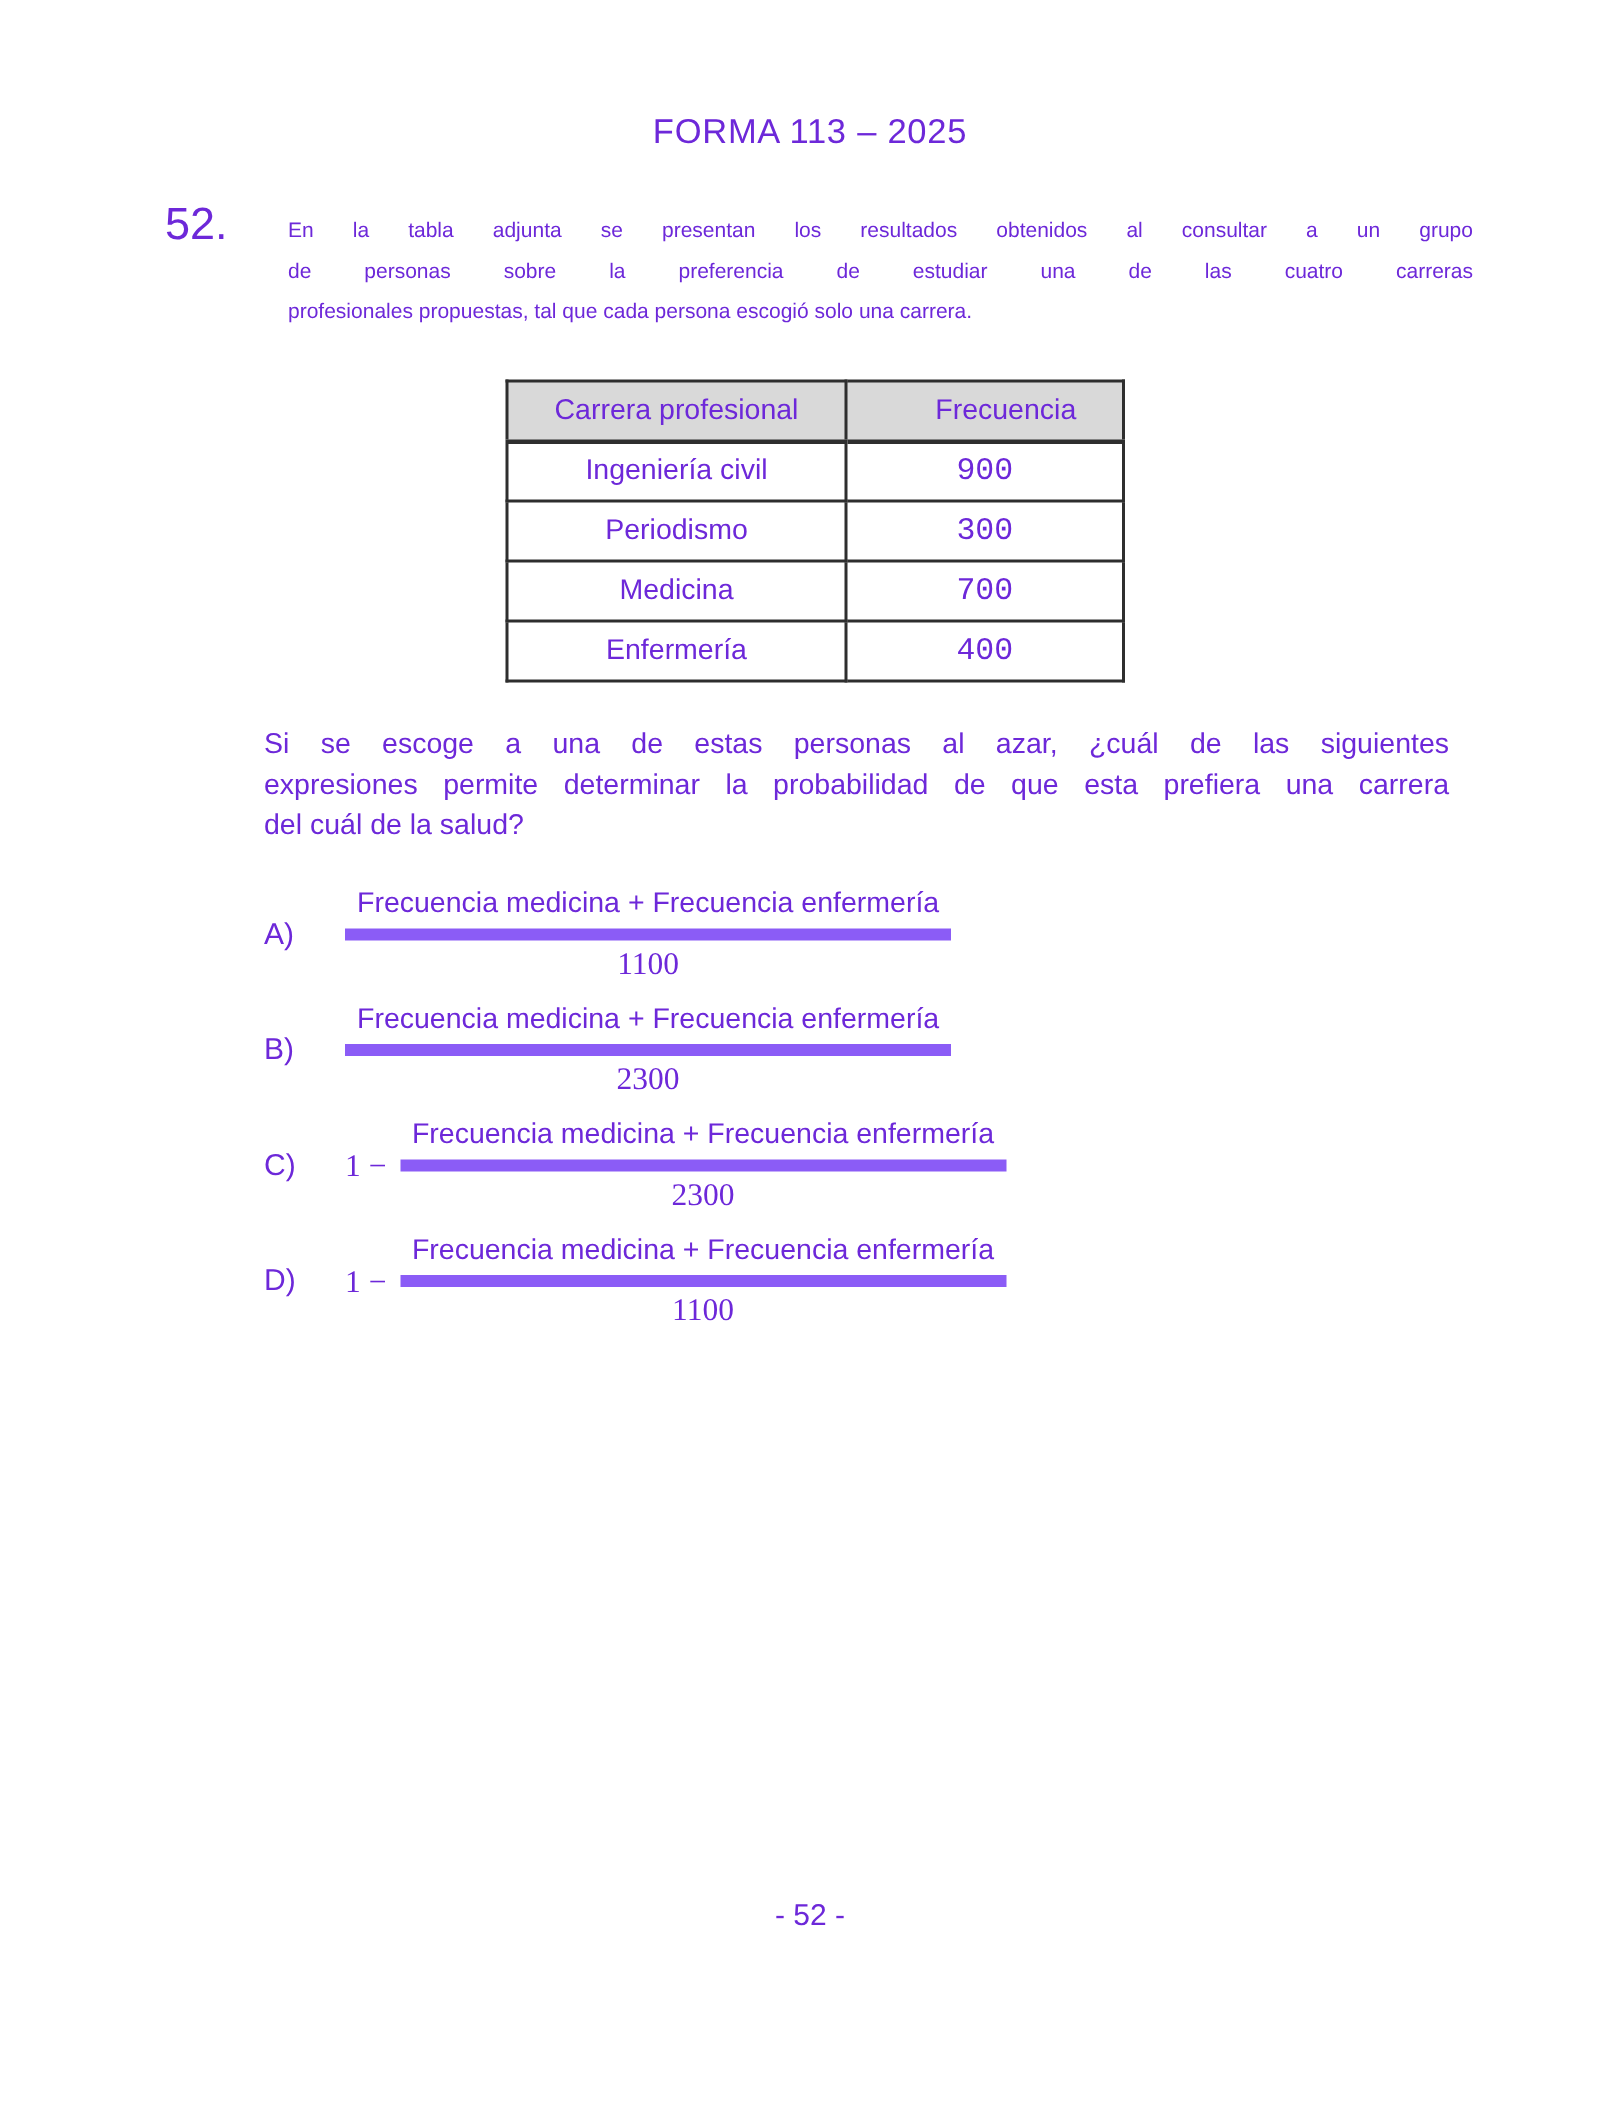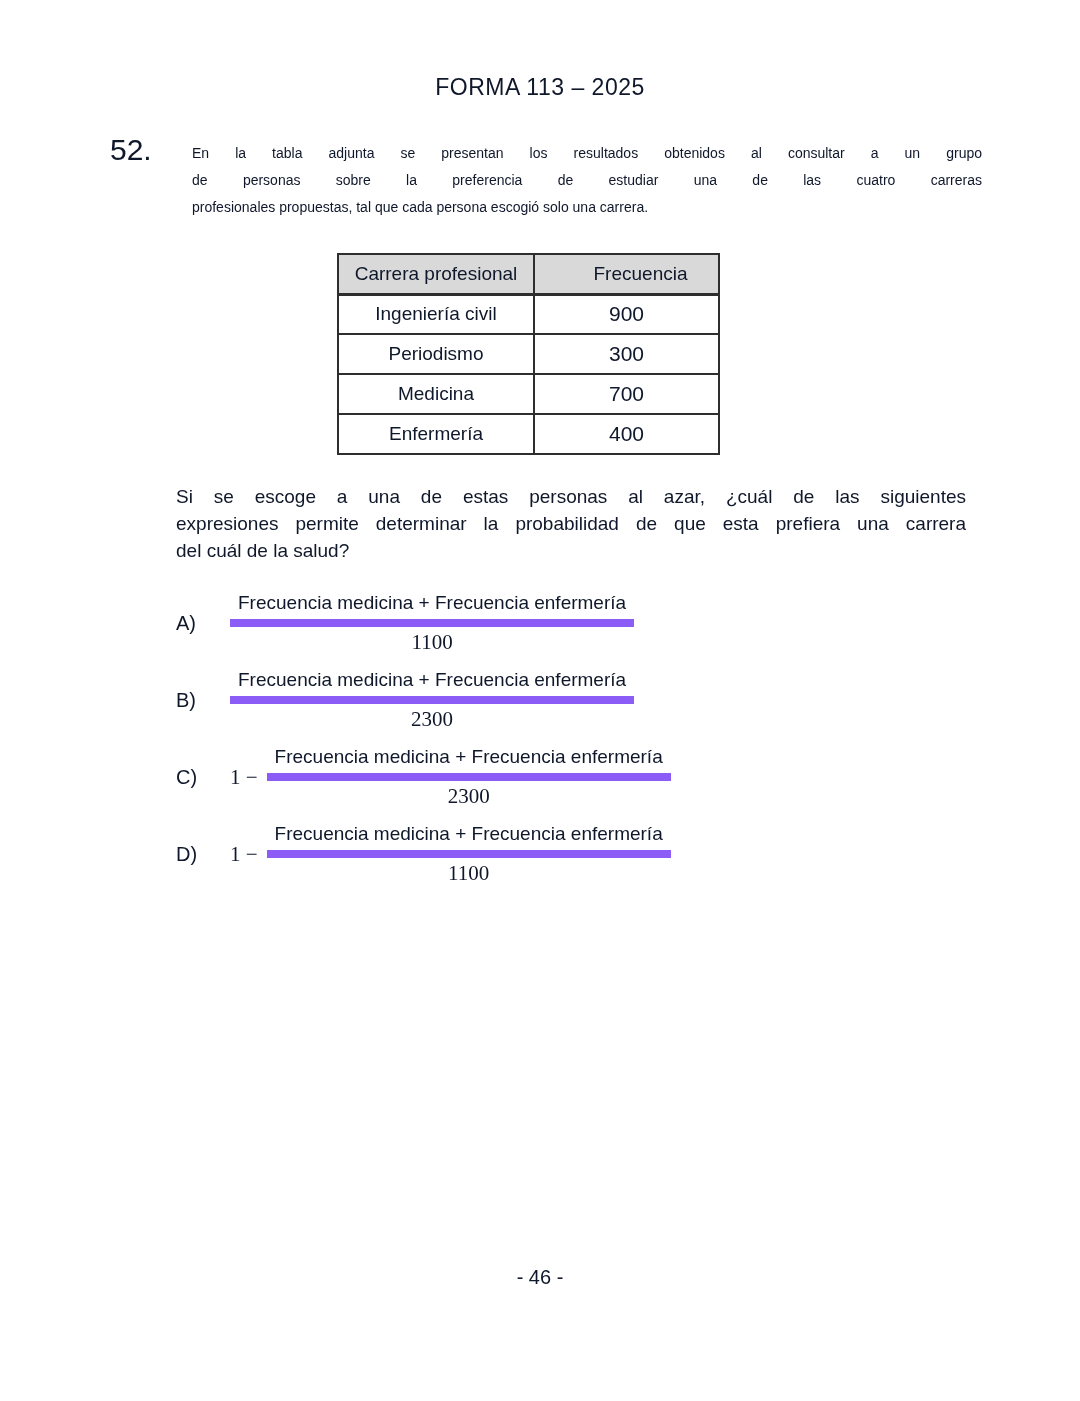--- a/index.html
+++ b/index.html
@@ -2,21 +2,21 @@
 <html><head>
 <meta charset="utf-8">
 <style>
   * { margin: 0; padding: 0; box-sizing: border-box; }
   html, body { background: #ffffff; }
   .page {
     position: relative;
     width: 1080px;
     height: 1401px;
     background: #ffffff;
-    color: #0f172a;
+    color: #6d28d9;
     font-family: "Liberation Sans", sans-serif;
     overflow: hidden;
   }
   .header-title {
     position: absolute;
     top: 74px;
     left: 0;
     width: 100%;
     text-align: center;
     font-size: 23px;
@@ -60,24 +60,24 @@
     border: 2px solid #2e2e2e;
     height: 40px;
     text-align: center;
     vertical-align: middle;
     font-weight: normal;
   }
   .freq-table th {
     background: #d9d9d9;
     border-bottom-width: 3px;
   }
-  .col-career { width: 196px; margin-left: 44px; }
+  .col-career { width: 226px; margin-left: 44px; }
   .col-freq { width: 185px; padding-left: 28px; }
   .freq-value {
-    font-family: Liberation Sans, sans-serif;
+    font-family: Liberation Mono, monospace;
     font-size: 21px;
   }
   .options {
     position: absolute;
     left: 176px;
     top: 592px;
   }
   .option-row {
     display: flex;
     align-items: center;
@@ -200,15 +200,15 @@
       <div class="option-label">D)</div>
       <div class="option-prefix">1 −</div>
       <div class="fraction">
         <div class="numerator">Frecuencia medicina + Frecuencia enfermería</div>
         <div class="denominator">1100</div>
       </div>
     </div>
 
   </div>
 
-  <div class="page-number">- 46 -</div>
+  <div class="page-number">- 52 -</div>
 
 </div>
 
 </body></html>

